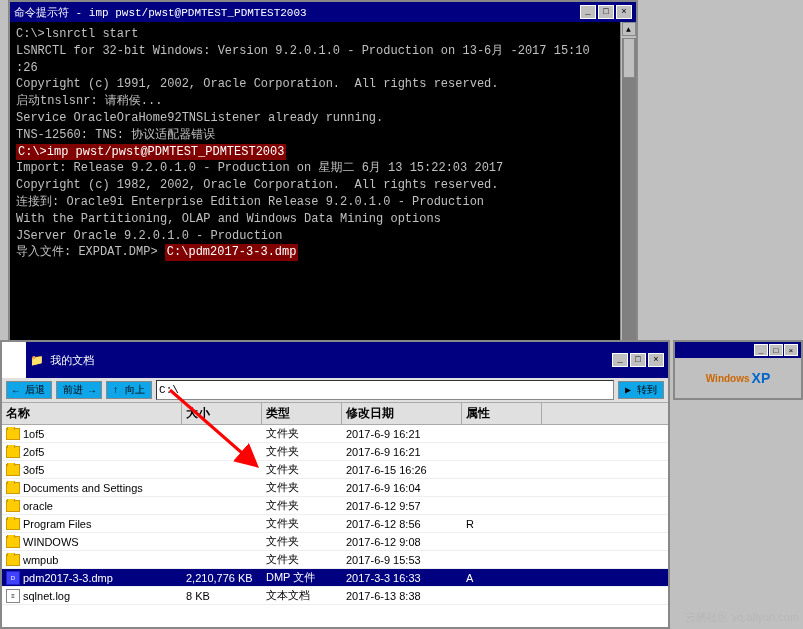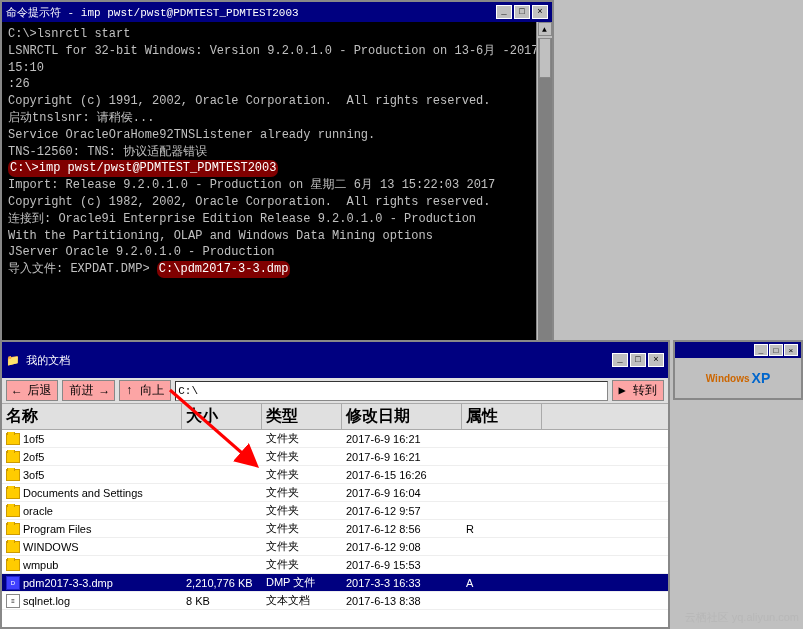--- a/index.html
+++ b/index.html
@@ -1,22 +1,22 @@
 <!DOCTYPE html>
 <html><head>
   <meta charset="utf-8">
   <style>
     * { margin: 0; padding: 0; box-sizing: border-box; }
     body { width: 803px; height: 629px; overflow: hidden; background: #c0c0c0; font-family: 'Courier New', Courier, monospace; }
 
     
     .cmd-window {
       position: absolute;
-      top: 0; left: 0;
-      width: 554px;
+      top: 0; left: 8px;
+      width: 630px;
       height: 430px;
       border: 2px solid #888;
       background: #000;
       display: flex;
       flex-direction: column;
       font-family: Liberation Mono, monospace;
     }
     .cmd-titlebar {
       background: #000080;
       color: #fff;
@@ -46,21 +46,20 @@
       padding: 4px 6px;
       overflow: hidden;
       line-height: 1.4;
     }
     .cmd-line { white-space: pre-wrap; word-break: break-all; }
     .cmd-highlight {
       background: #800000;
       color: #fff;
       display: inline-block;
       padding: 0 2px;
-      border-radius: 7px;
     }
     .cmd-scrollbar {
       position: absolute;
       right: 0; top: 20px;
       width: 16px;
       height: calc(100% - 20px);
       background: #c0c0c0;
       border-left: 1px solid #888;
       display: flex; flex-direction: column; align-items: center;
     }
@@ -98,44 +97,45 @@
     }
     .explorer-titlebar {
       background: #000080;
       color: #fff;
       font-size: 11px;
       padding: 18px 4px;
       display: flex;
       justify-content: space-between;
       align-items: center;
       height: 16px;
+      margin-left: 24px;
     }
     .explorer-titlebar-btn {
       width: 16px; height: 14px;
       background: #c0c0c0;
       border: 1px solid #fff;
       font-size: 9px;
       display: flex; align-items: center; justify-content: center;
       color: #000;
       cursor: pointer;
     }
     .explorer-toolbar {
       background: #e0e0e0;
       padding: 2px 4px;
       display: flex;
       align-items: center;
       gap: 4px;
       border-bottom: 1px solid #aaa;
       font-size: 11px;
     }
     .toolbar-btn {
-      background: #fca5a5;
+      background: #0ea5e9;
       border: 1px solid #888;
       padding: 1px 6px;
-      font-size: 12px;
+      font-size: 10px;
       cursor: pointer;
       display: flex; align-items: center; gap: 2px;
     }
     .explorer-address {
       flex: 1;
       height: 20px;
       background: #fff;
       border: 1px inset #888;
       font-size: 11px;
       padding: 0 2px;
@@ -145,21 +145,21 @@
       flex: 1;
       overflow: hidden;
       display: flex;
       flex-direction: column;
     }
     .table-header {
       display: grid;
       grid-template-columns: 180px 80px 80px 120px 80px;
       background: #e0e0e0;
       border-bottom: 1px solid #aaa;
-      font-size: 16px;
+      font-size: 12px;
       font-family: 'MS Sans Serif', sans-serif;
     }
     .table-header-cell {
       padding: 2px 4px;
       border-right: 1px solid #aaa;
       font-weight: bold;
     }
     .table-body {
       flex: 1;
       overflow: hidden;

